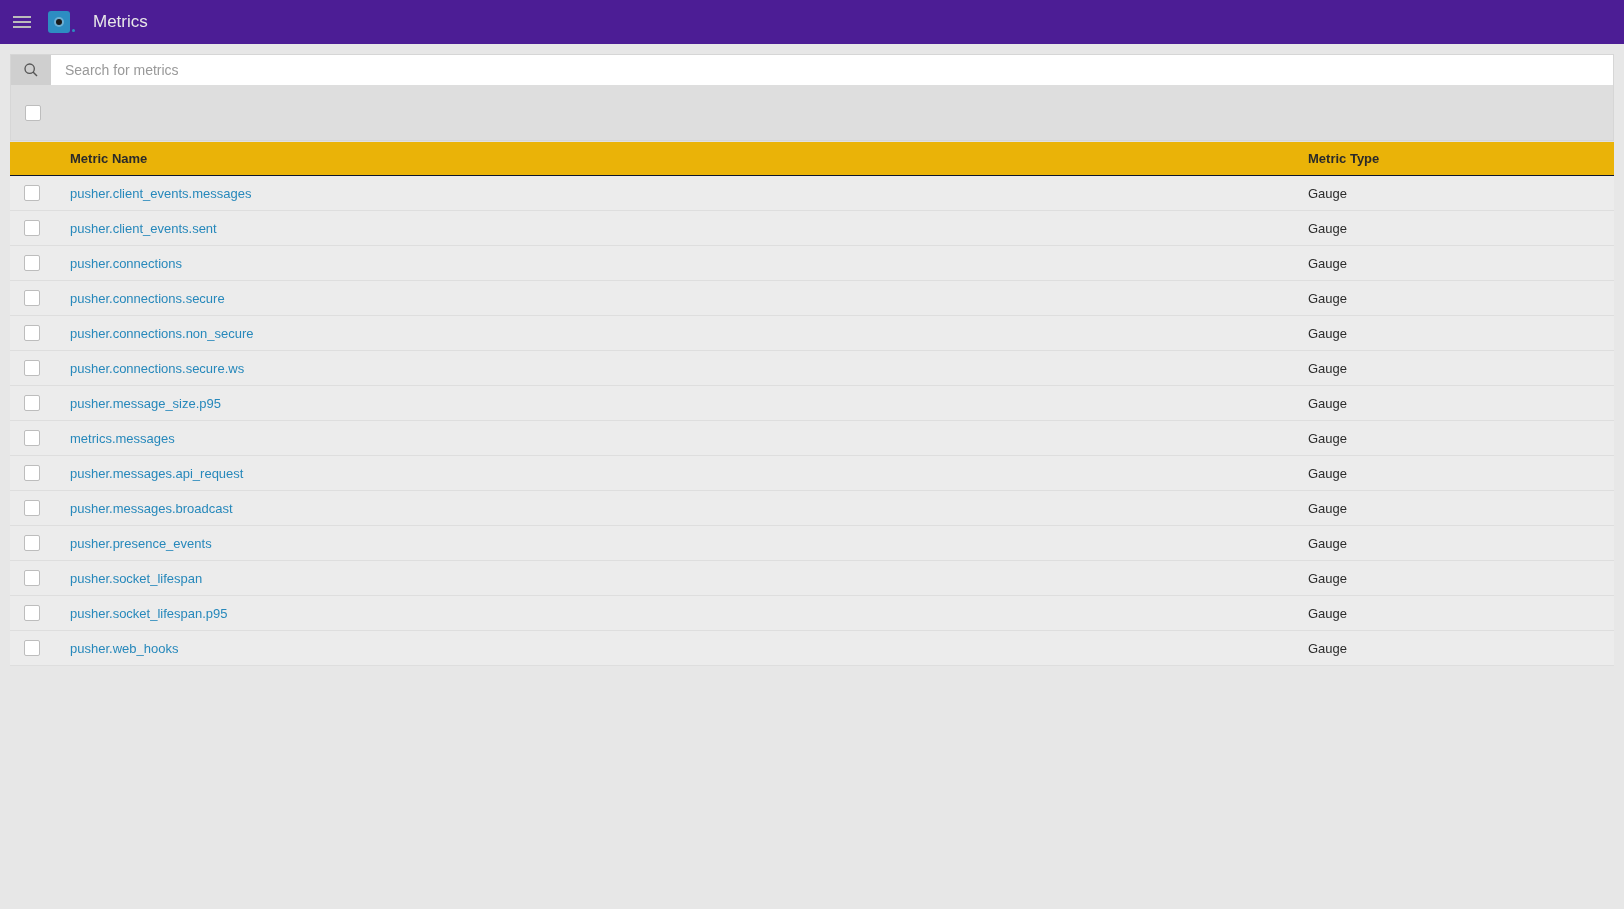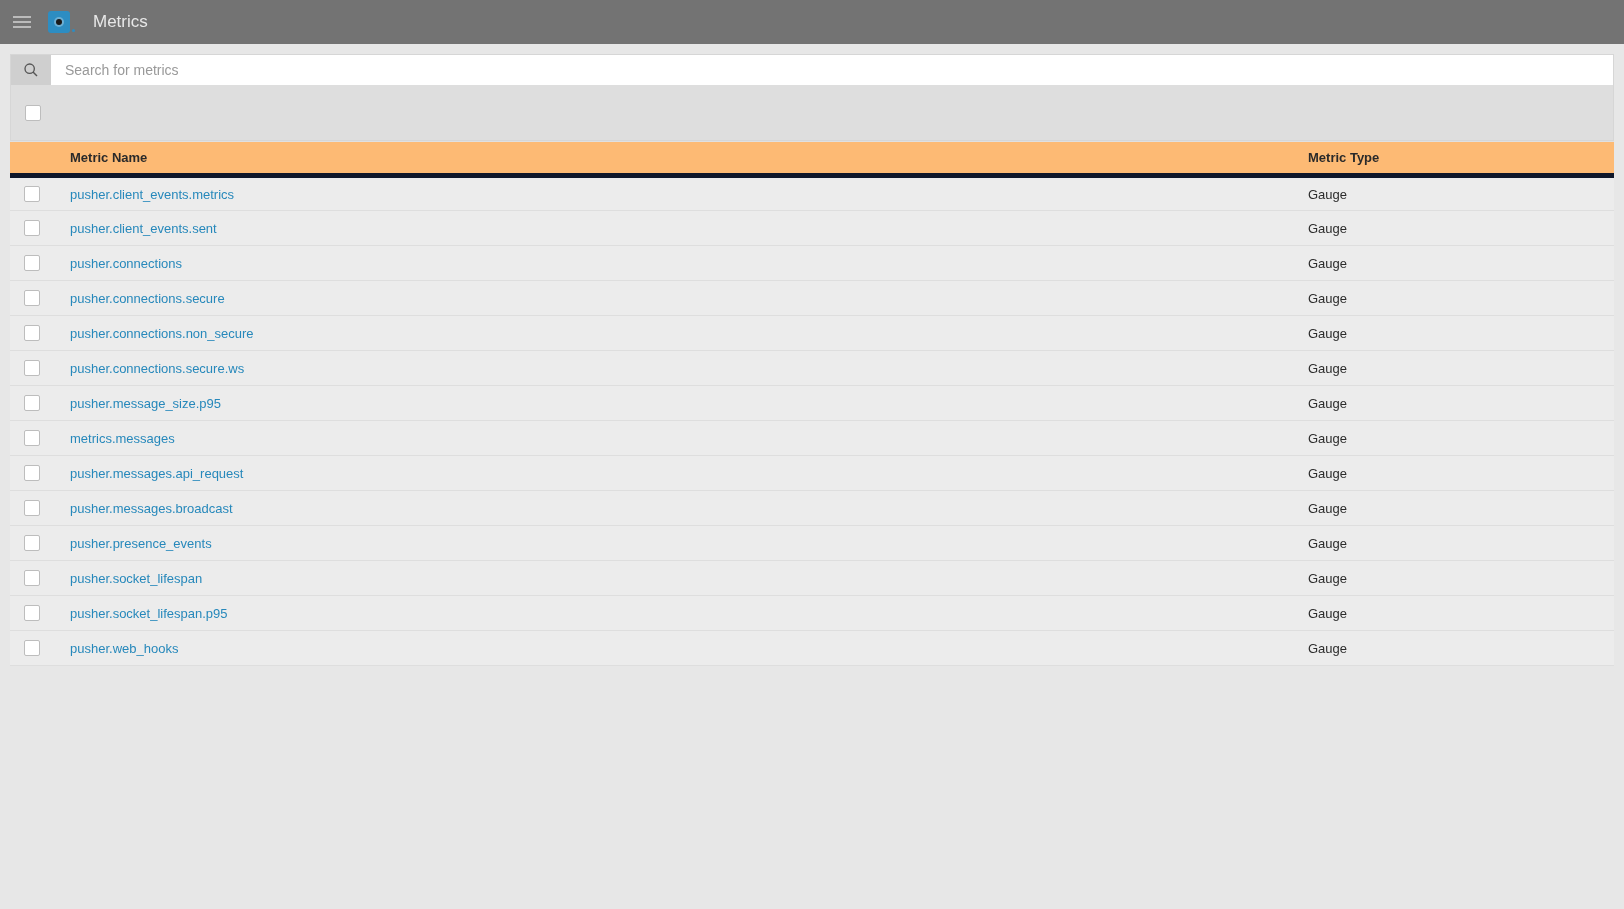--- a/index.html
+++ b/index.html
@@ -7,21 +7,21 @@
       padding: 0;
       box-sizing: border-box;
     }
     body {
       font-family: -apple-system, BlinkMacSystemFont, "Segoe UI", Helvetica, Arial, sans-serif;
       background: #e7e7e7;
       color: #2c2c2c;
       font-size: 14px;
     }
     .header {
-      background: #737373;
+      background: #4c1d95;
       height: 44px;
       display: flex;
       align-items: center;
       padding: 0 10px;
       gap: 14px;
     }
     .hamburger {
       width: 24px;
       height: 24px;
       display: flex;
@@ -130,25 +130,25 @@
     }
     table {
       width: 100%;
       border-collapse: collapse;
     }
     thead th {
       text-align: left;
       font-weight: 600;
       font-size: 13px;
       color: #2a2a2a;
-      background: #fdba74;
+      background: #eab308;
       height: 34px;
       padding: 0 14px;
       border-top: 1px solid #e0e0e0;
-      border-bottom: 5px solid #0f172a;
+      border-bottom: 1px solid #0f172a;
     }
     .col-check {
       width: 46px;
     }
     .col-name {
       width: auto;
     }
     .col-type {
       width: 320px;
     }
@@ -214,21 +214,21 @@
         <th class="col-check"></th>
         <th class="col-name">Metric Name</th>
         <th class="col-type">Metric Type</th>
       </tr>
     </thead>
     <tbody id="rows">
         <tr>
           <td class="col-check">
             <div class="chk"></div>
           </td>
-          <td><span class="metric-link">pusher.client_events.metrics</span></td>
+          <td><span class="metric-link">pusher.client_events.messages</span></td>
           <td class="metric-type">Gauge</td>
         </tr>
         <tr>
           <td class="col-check">
             <div class="chk"></div>
           </td>
           <td><span class="metric-link">pusher.client_events.sent</span></td>
           <td class="metric-type">Gauge</td>
         </tr>
         <tr>

